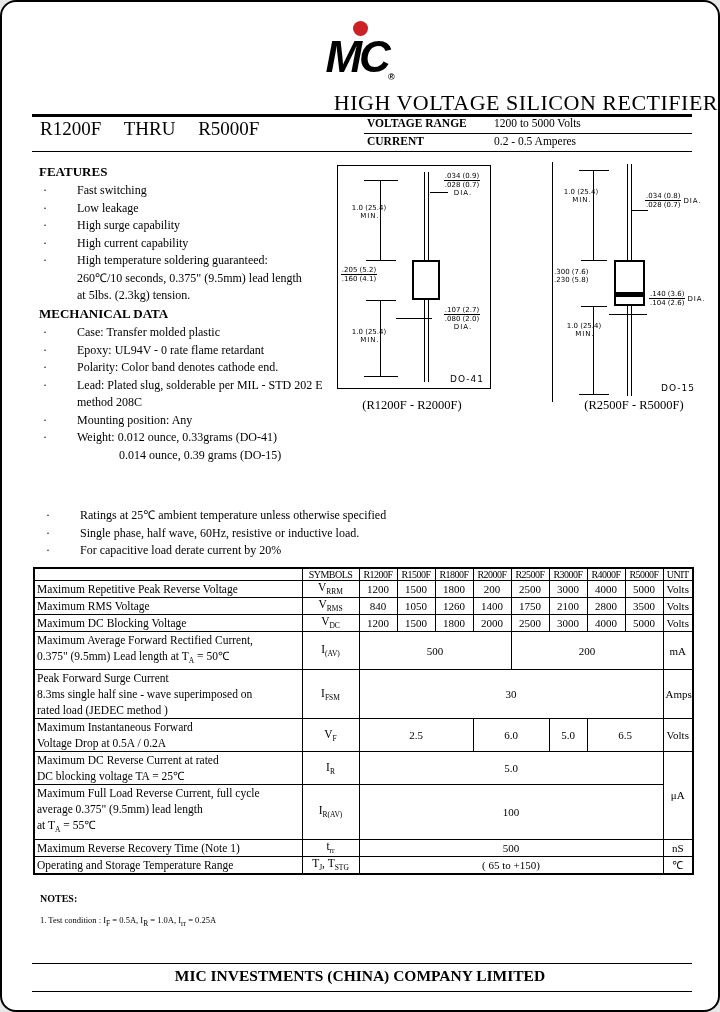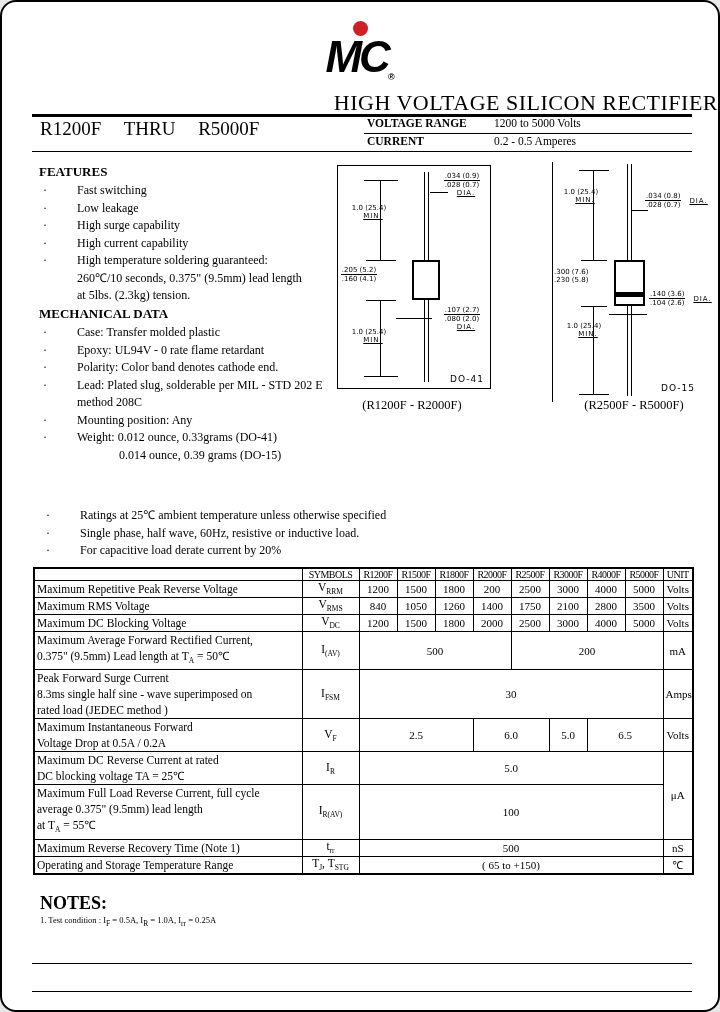--- a/index.html
+++ b/index.html
@@ -31,39 +31,39 @@
   .li .bullet{width:12px;text-align:center;flex:0 0 12px;}
   .li .txt{flex:1;margin-left:26px;}
 
   
   .diag{position:absolute;font-family:"DejaVu Sans",sans-serif;font-size:7px;line-height:8px;}
   .diag .lbl{position:absolute;text-align:center;}
   .frac{display:inline-block;text-align:center;vertical-align:middle;}
   .frac .ft{display:block;border-bottom:1px solid #000;padding:0 1px;}
   .frac .fb{display:block;padding:0 1px;}
   .stack .ft{display:block;border-bottom:none;}
-  .dia-word{display:inline-block;vertical-align:middle;margin-left:8px;letter-spacing:1px;text-decoration:underline;}
+  .dia-word{display:inline-block;vertical-align:middle;margin-left:2px;letter-spacing:1px;}
   .lead{position:absolute;width:5px;background:#fff;border-left:1px solid #000;border-right:1px solid #000;box-sizing:border-box;}
   .body-rect{position:absolute;border:2px solid #000;background:#fff;box-sizing:border-box;}
   .band{position:absolute;left:0;right:0;bottom:7px;height:5px;background:#000;}
   .pkg{position:absolute;font-size:9px;letter-spacing:1px;}
   .caption{position:absolute;font-size:12.5px;text-align:center;}
 
   
   table.ratings{position:absolute;left:31px;top:565px;width:659px;border-collapse:collapse;
                 table-layout:fixed;border:2px solid #000;font-size:11px;}
   table.ratings td,table.ratings th{border:1px solid #000;padding:0 2px;vertical-align:middle;
                 font-weight:normal;overflow:hidden;}
   td.p{font-size:11.5px;line-height:16px;padding:1px 3px;text-align:left;}
   td.s,td.v,td.u,th.h{text-align:center;}
   th.h{font-size:10px;letter-spacing:-0.5px;padding:2px 0;}
   td.s{font-size:11.5px;}
   sub{font-size:7.5px;}
 
-  .notes-head{position:absolute;left:38px;top:891px;font-weight:bold;font-size:18px;}
+  .notes-head{position:absolute;left:38px;top:891px;font-weight:bold;font-size:10px;}
   .note-line{position:absolute;left:38px;top:913px;font-size:8.5px;}
 
   .footer-text{position:absolute;top:965px;left:0;width:100%;text-align:center;
                font-weight:bold;font-size:15.5px;}
 </style>
 </head>
 <body>
 
 <div class="page">
 
@@ -331,15 +331,16 @@
           <td class="v" colspan="8">( 65 to +150)</td>
           <td class="u">℃</td>
         </tr>
       </tbody>
   </table>
 
   <div class="notes-head">NOTES:</div>
   <div class="note-line">1. Test condition : I<sub>F</sub> = 0.5A, I<sub>R</sub> = 1.0A, I<sub>rr</sub> = 0.25A</div>
 
   <div class="hline" style="top:961px;left:30px;width:660px;"></div>
+  <div class="footer-text">MIC INVESTMENTS (CHINA) COMPANY LIMITED</div>
   <div class="hline" style="top:989px;left:30px;width:660px;"></div>
 
 </div>
 
 </body></html>

